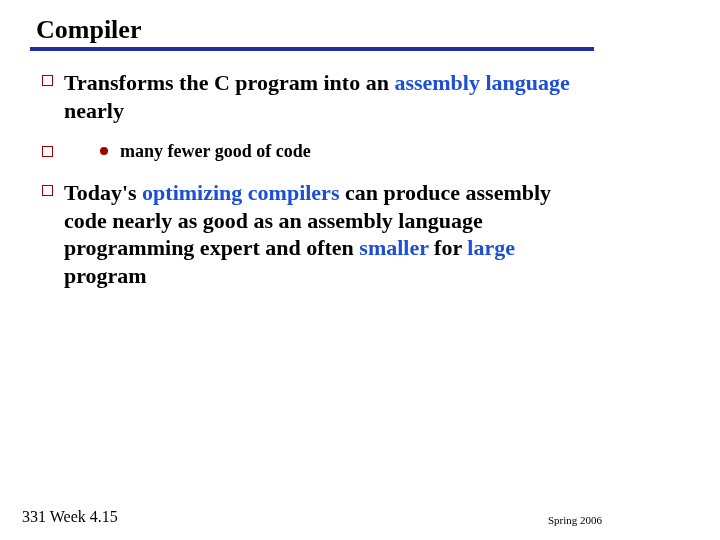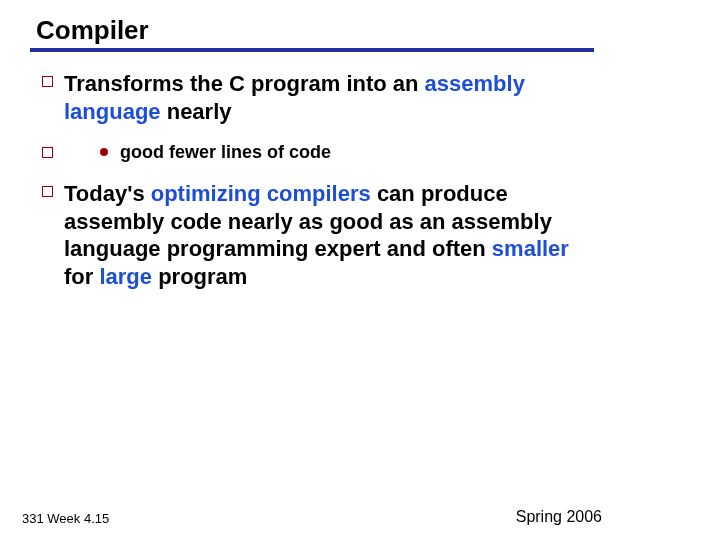--- a/index.html
+++ b/index.html
@@ -11,20 +11,21 @@
   background: #fff;
   color: #000;
   position: relative;
 }
 .slide {
   width: 624px;
   height: 540px;
   position: relative;
   box-sizing: border-box;
   padding: 15px 30px 8px 30px;
+  font-family: Liberation Serif, serif;
 }
 .title {
   font-size: 26px;
   font-weight: bold;
   border-bottom: 4px solid #2030a0;
   padding-bottom: 2px;
   padding-left: 6px;
   margin-bottom: 18px;
 }
 ul.top {
@@ -73,45 +74,45 @@
   background: #a00000;
   border-radius: 50%;
 }
 .hl {
   color: #1d4ed8;
 }
 .footer-left {
   position: absolute;
   left: 22px;
   bottom: 14px;
-  font-size: 13px;
+  font-size: 16px;
   color: #000;
 }
 .footer-right {
   position: absolute;
   right: 22px;
   bottom: 14px;
-  font-size: 16px;
+  font-size: 11px;
   color: #000;
 }
 </style>
 </head>
 <body>
 
 <div class="slide">
   <div class="title">Compiler</div>
 
   <ul class="top">
     <li>
       <span>Transforms the C program into an </span><span class="hl">assembly language</span><span> nearly</span>
     </li>
 
     <li>
       <ul class="sub">
-        <li>good fewer lines of code</li>
+        <li>many fewer good of code</li>
       </ul>
     </li>
 
     <li>
       <span>Today's </span><span class="hl">optimizing compilers</span><span> can produce assembly code nearly as good as an assembly language programming expert and often </span><span class="hl">smaller</span><span> for </span><span class="hl">large</span><span> program</span>
     </li>
   </ul>
 
   <div class="footer-left">331 Week 4.15</div>
   <div class="footer-right">Spring 2006</div>

